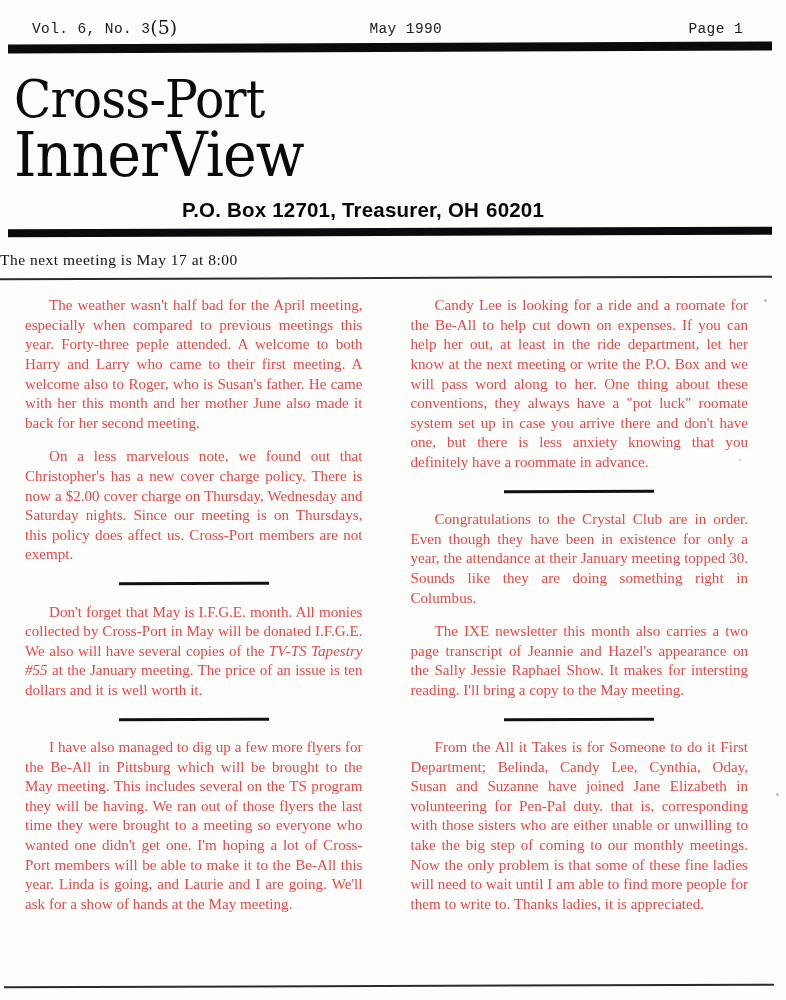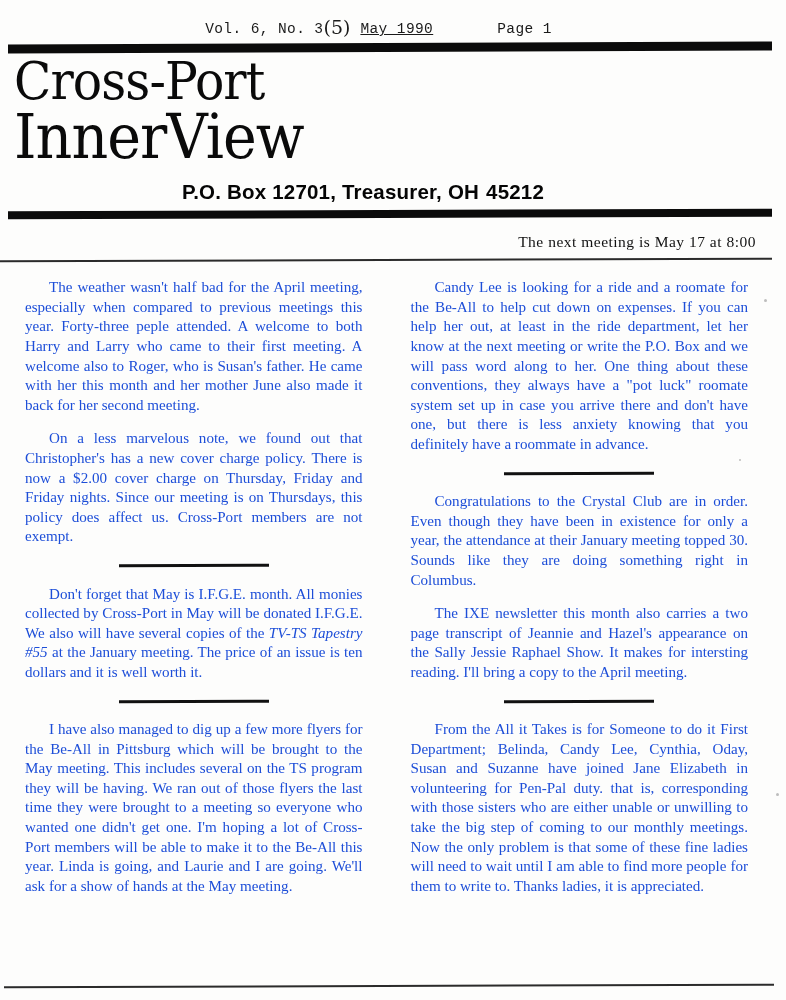--- a/index.html
+++ b/index.html
@@ -20,50 +20,50 @@
     position: absolute;
     inset: 0;
     background: #fdfdfc;
     padding: 0;
   }
 
   
   .volume-line {
     display: flex;
     align-items: baseline;
-    justify-content: center;
+    justify-content: space-between;
     font-family: "Liberation Mono", "DejaVu Sans Mono", monospace;
     font-size: 14.5px;
     letter-spacing: 0.4px;
-    padding: 15px 43px 0 14px;
+    padding: 15px 43px 0 32px;
     color: #1a1a1a;
     gap: 40px;
   }
   .vol-left { white-space: nowrap; }
   .vol-handwritten {
     font-family: "DejaVu Serif", serif;
     font-size: 19px;
     letter-spacing: 0;
     position: relative;
     top: 1px;
     margin-left: 0px;
   }
-  .vol-center { white-space: nowrap; margin-left: -30px; text-decoration: underline;}
+  .vol-center { white-space: nowrap; margin-left: -30px;}
   .vol-right { white-space: nowrap; margin-left: 24px; }
 
   .rule-thick {
     height: 9px;
     background: #0b0b0b;
     margin: 6px 14px 0 8px;
     transform: rotate(-0.22deg);
   }
 
   
   .masthead {
-    padding: 4px 0 0 14px;
+    padding: 22px 0 0 14px;
   }
   .masthead-line {
     font-family: "DejaVu Serif", "Liberation Serif", serif;
     font-weight: 400;
     line-height: 0.94;
     letter-spacing: -1px;
     color: #0a0a0a;
     transform: scaleX(0.92);
     transform-origin: left center;
   }
@@ -83,21 +83,21 @@
   .address .zip { margin-left: 7px; }
 
   .rule-thick-2 {
     height: 8px;
     background: #0b0b0b;
     margin: 6px 14px 0 8px;
     transform: rotate(-0.2deg);
   }
 
   .meeting-note {
-    text-align: right;
+    text-align: left;
     font-size: 15.5px;
     font-family: "Liberation Serif", serif;
     letter-spacing: 0.5px;
     margin-top: 15px;
     padding-right: 30px;
     color: #111;
   }
 
   .rule-thin {
     height: 2px;
@@ -117,21 +117,21 @@
     flex: 1 1 0;
     min-width: 0;
   }
   .column p {
     margin: 0 0 14px 0;
     text-align: justify;
     text-justify: inter-word;
     font-size: 15.1px;
     line-height: 1.30;
     text-indent: 24px;
-    color: #1d4ed8;
+    color: #ef4444;
     font-family: "Liberation Serif", serif;
     hyphens: none;
   }
   .column p i { font-style: italic; }
 
   .section-divider {
     width: 150px;
     height: 2.5px;
     background: #111;
     margin: 17px auto 18px auto;
@@ -167,50 +167,50 @@
     <span class="vol-right">Page 1</span>
   </div>
 
   <div class="rule-thick"></div>
 
   <div class="masthead">
     <div class="masthead-line masthead-1">Cross-Port</div>
     <div class="masthead-line masthead-2">InnerView</div>
   </div>
 
-  <div class="address"><span>P.O. Box 12701, Treasurer, OH</span><span class="zip">45212</span></div>
+  <div class="address"><span>P.O. Box 12701, Treasurer, OH</span><span class="zip">60201</span></div>
 
   <div class="rule-thick-2"></div>
 
   <div class="meeting-note">The next meeting is May 17 at 8:00</div>
 
   <div class="rule-thin"></div>
 
   <div class="columns">
 
     <div class="column">
       <p>The weather wasn't half bad for the April meeting, especially when compared to previous meetings this year. Forty-three peple attended. A welcome to both Harry and Larry who came to their first meeting. A welcome also to Roger, who is Susan's father. He came with her this month and her mother June also made it back for her second meeting.</p>
-      <p>On a less marvelous note, we found out that Christopher's has a new cover charge policy. There is now a $2.00 cover charge on Thursday, Friday and Friday nights. Since our meeting is on Thursdays, this policy does affect us. Cross-Port members are not exempt.</p>
+      <p>On a less marvelous note, we found out that Christopher's has a new cover charge policy. There is now a $2.00 cover charge on Thursday, Wednesday and Saturday nights. Since our meeting is on Thursdays, this policy does affect us. Cross-Port members are not exempt.</p>
 
       <div class="section-divider"></div>
 
       <p><span>Don't forget that May is I.F.G.E. month. All monies collected by Cross-Port in May will be donated I.F.G.E. We also will have several copies of the </span><i>TV-TS Tapestry #55</i><span> at the January meeting. The price of an issue is ten dollars and it is well worth it.</span></p>
 
       <div class="section-divider"></div>
 
       <p>I have also managed to dig up a few more flyers for the Be-All in Pittsburg which will be brought to the May meeting. This includes several on the TS program they will be having. We ran out of those flyers the last  time they were brought to a meeting so everyone who wanted one didn't get one. I'm hoping a lot of Cross-Port members will be able to make it to the Be-All this year. Linda is going, and Laurie and I are going. We'll ask for a show of hands at the May meeting.</p>
     </div>
 
     <div class="column">
       <p>Candy Lee is looking for a ride and a roomate for the Be-All to help cut down on expenses. If you can help her out, at least in the ride department, let her know at the next meeting or write the P.O. Box and we will pass word along to her. One thing about these conventions, they always have a "pot luck" roomate system set up in case you arrive there and don't have one, but there is less anxiety knowing that you definitely have a roommate in advance.</p>
 
       <div class="section-divider"></div>
 
       <p>Congratulations to the Crystal Club are in order. Even though they have been in existence for only a year, the attendance at their January meeting topped 30. Sounds like they are doing something right in Columbus.</p>
-      <p>The IXE newsletter this month also carries a two page transcript of Jeannie and Hazel's appearance on the Sally Jessie Raphael Show. It makes for intersting reading. I'll bring a copy to the April meeting.</p>
+      <p>The IXE newsletter this month also carries a two page transcript of Jeannie and Hazel's appearance on the Sally Jessie Raphael Show. It makes for intersting reading. I'll bring a copy to the May meeting.</p>
 
       <div class="section-divider"></div>
 
       <p>From the All it Takes is for Someone to do it First Department; Belinda, Candy Lee, Cynthia, Oday, Susan and Suzanne have joined Jane Elizabeth in volunteering for Pen-Pal duty. that is, corresponding with those sisters who are either unable or unwilling to take the big step of coming to our monthly meetings. Now the only problem is that some of these fine ladies will need to wait until I am able to find more people for them to write to. Thanks ladies, it is appreciated.</p>
     </div>
 
   </div>
 
   <div class="bottom-rule"></div>
 

